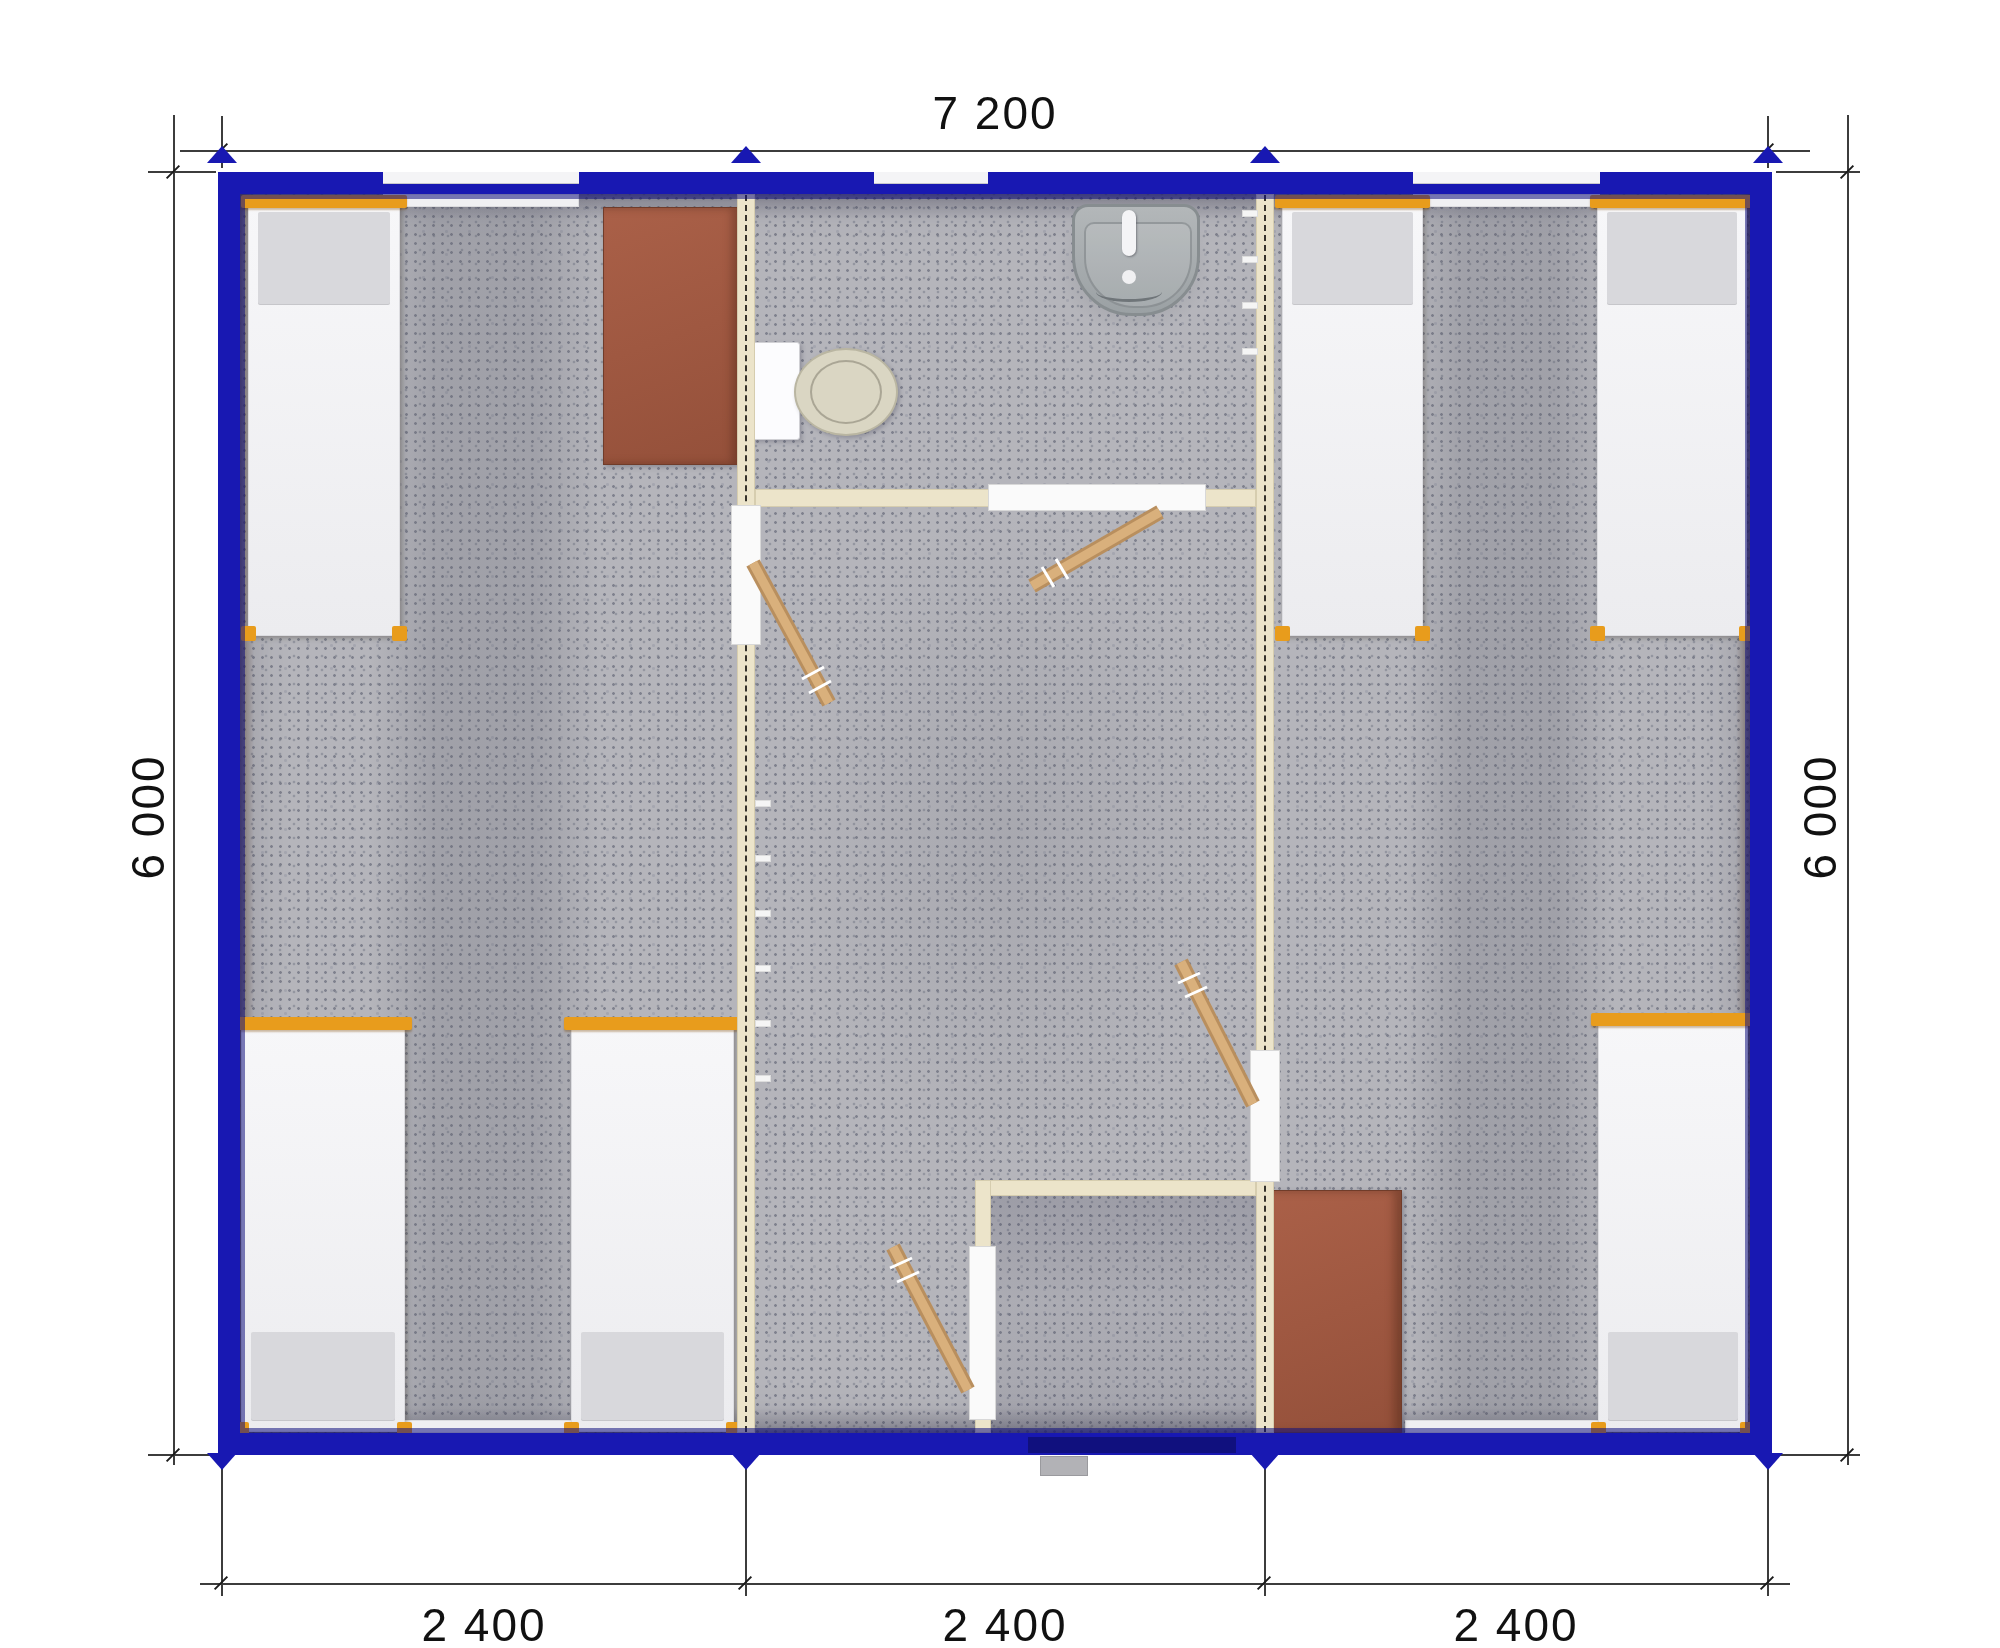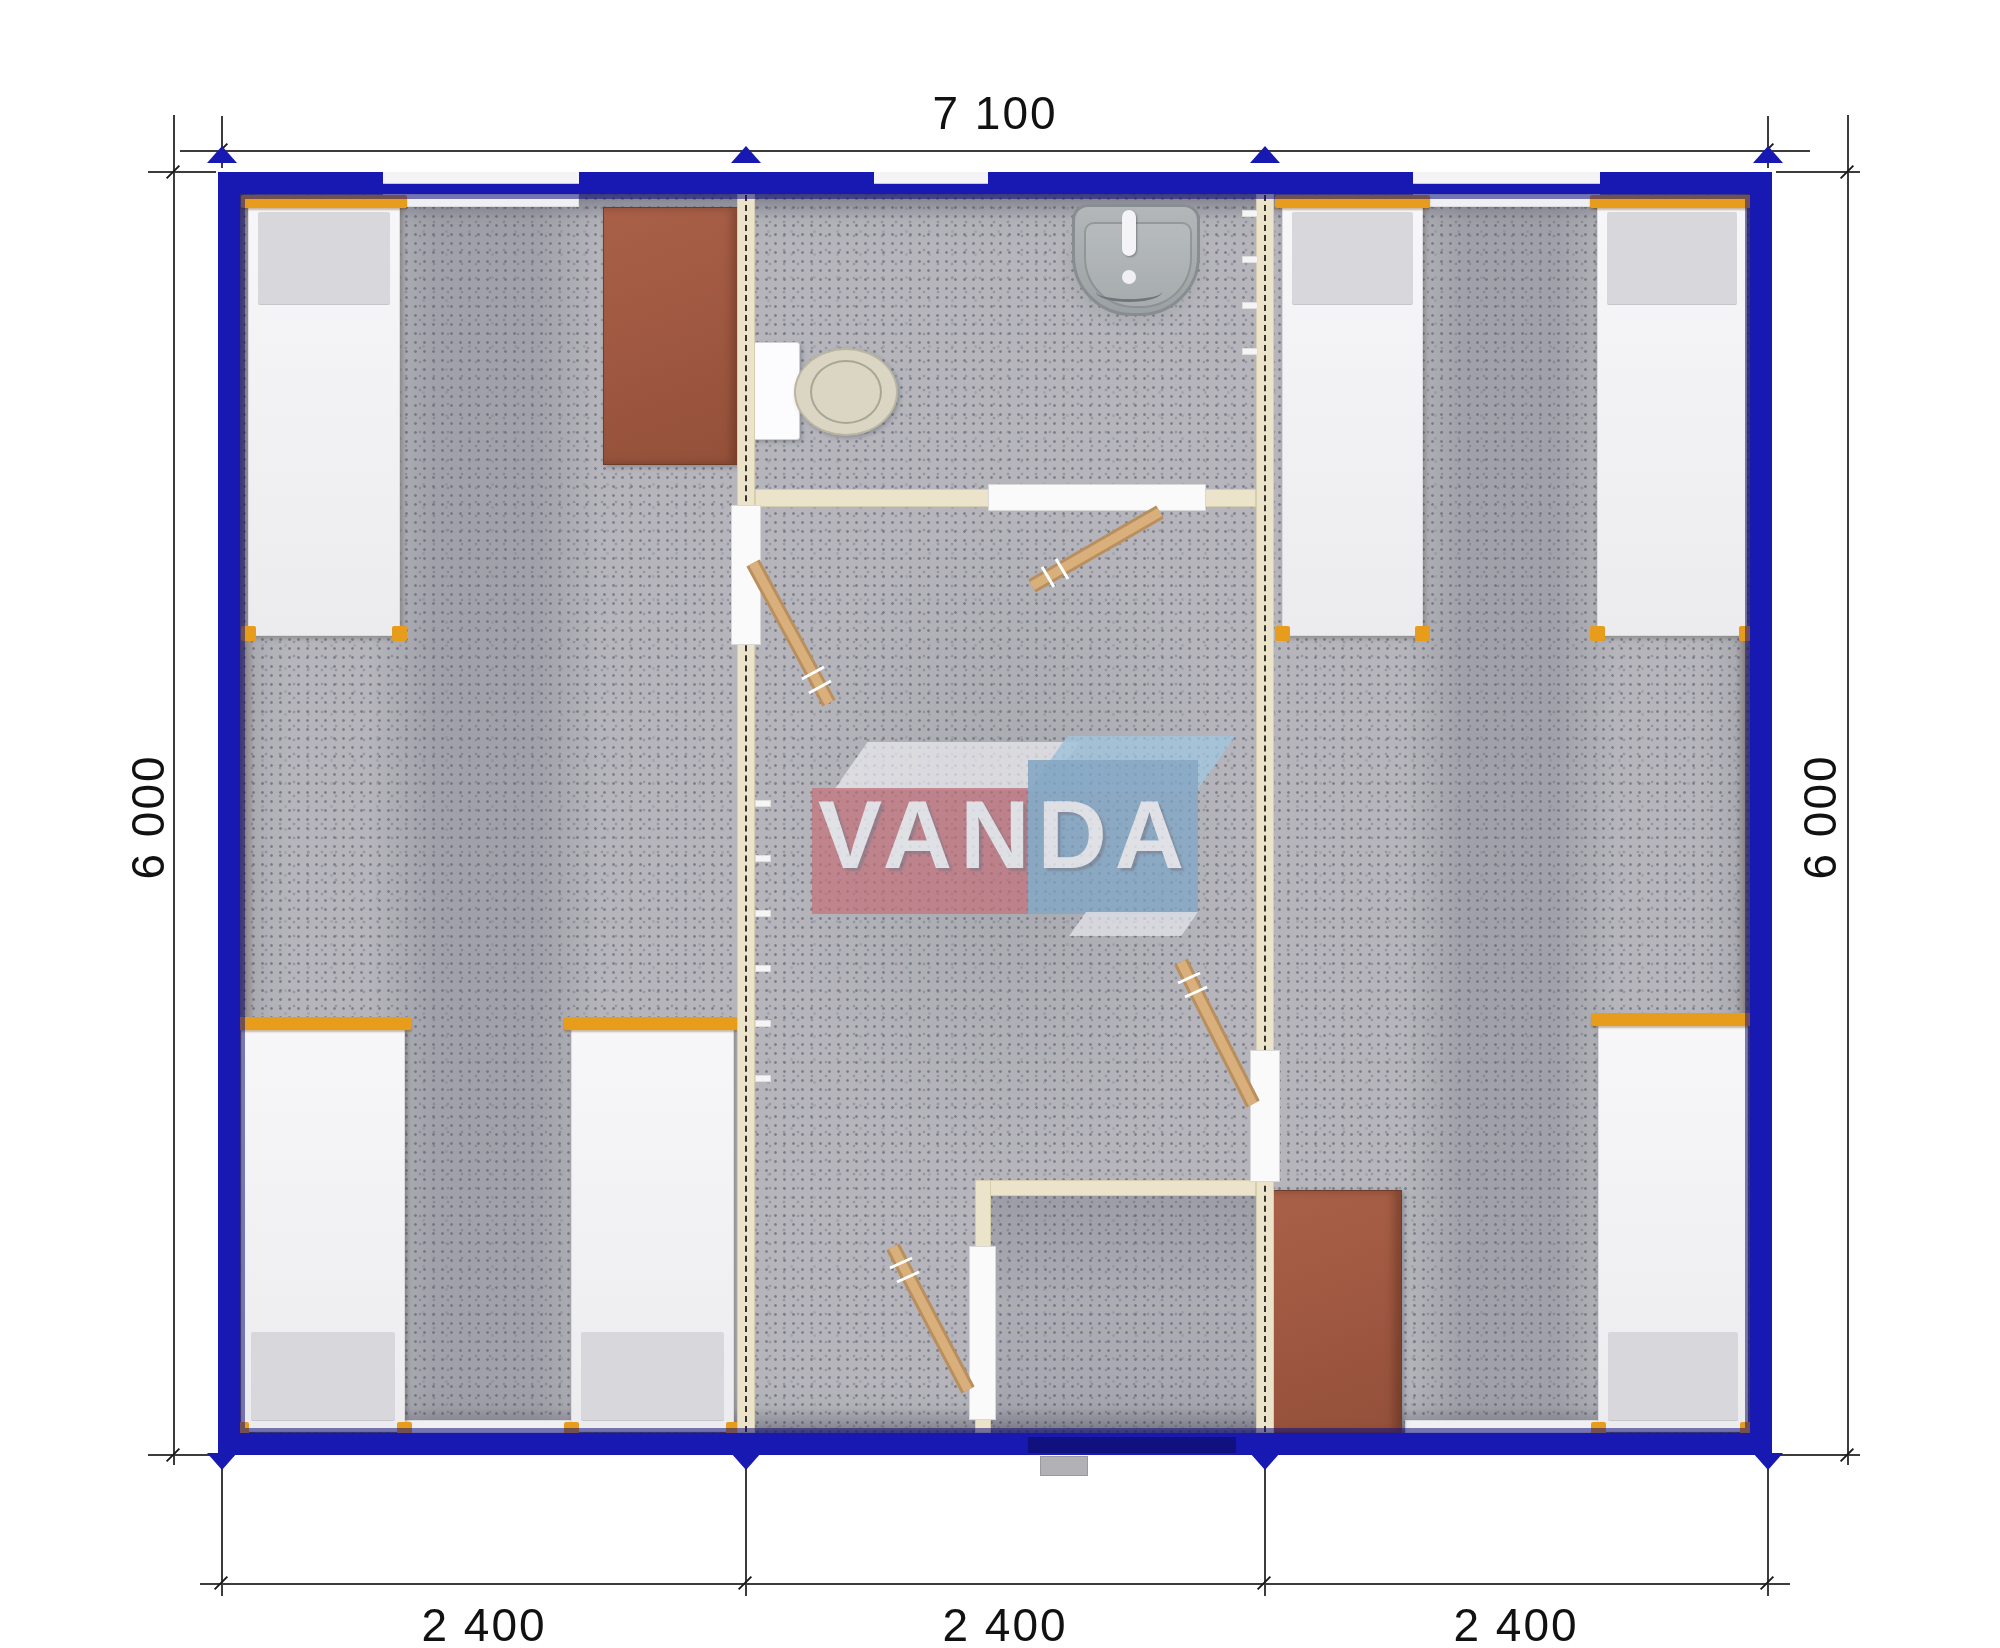--- a/index.html
+++ b/index.html
@@ -124,21 +124,21 @@
 </head>
 <body>
 
 <div class="canvas">
 
   <div class="dim-line dim-h abs" style="left:180px;top:150px;width:1630px;"></div>
   <div class="dim-line dim-v abs" style="left:221px;top:116px;height:52px;"></div>
   <div class="dim-line dim-v abs" style="left:1767px;top:116px;height:52px;"></div>
   <div class="dim-tick" style="left:212px;top:149px;"></div>
   <div class="dim-tick" style="left:1758px;top:149px;"></div>
-  <div class="dim-label" style="left:820px;top:86px;">7 100</div>
+  <div class="dim-label" style="left:820px;top:86px;">7 200</div>
 
   <div class="dim-line dim-v abs" style="left:173px;top:115px;height:1350px;"></div>
   <div class="dim-line dim-h abs" style="left:148px;top:171px;width:68px;"></div>
   <div class="dim-line dim-h abs" style="left:148px;top:1454px;width:68px;"></div>
   <div class="dim-tick" style="left:164px;top:171px;"></div>
   <div class="dim-tick" style="left:164px;top:1454px;"></div>
   <div class="dim-label rot" style="left:-27px;top:790px;">6 000</div>
 
   <div class="dim-line dim-v abs" style="left:1847px;top:115px;height:1350px;"></div>
   <div class="dim-line dim-h abs" style="left:1776px;top:171px;width:84px;"></div>
@@ -169,28 +169,20 @@
   <div class="shade abs" style="left:240px;top:1407px;width:1510px;height:26px;background:linear-gradient(0deg,rgba(55,55,78,.3),rgba(55,55,78,0));"></div>
   <div class="shade abs" style="left:240px;top:194px;width:14px;height:1239px;background:linear-gradient(90deg,rgba(80,52,30,.42),rgba(80,52,30,0));"></div>
   <div class="shade abs" style="left:1736px;top:194px;width:14px;height:1239px;background:linear-gradient(270deg,rgba(80,52,30,.42),rgba(80,52,30,0));"></div>
   <div class="shade abs" style="left:991px;top:1196px;width:265px;height:237px;background:linear-gradient(180deg,rgba(60,60,85,.2),rgba(60,60,85,.07) 45%,rgba(60,60,85,.12));"></div>
 
   <div class="sill" style="left:383px;top:194px;width:196px;"></div>
   <div class="sill" style="left:1413px;top:194px;width:187px;"></div>
   <div class="sill" style="left:402px;top:1420px;width:170px;"></div>
   <div class="sill" style="left:1405px;top:1420px;width:200px;"></div>
 
-  <div class="logo">
-    <div class="lg-top-left"></div>
-    <div class="lg-top-right"></div>
-    <div class="lg-red"></div>
-    <div class="lg-blue"></div>
-    <div class="lg-tail"></div>
-    <div class="lg-text">VANDA</div>
-  </div>
 
   <div class="bed" style="left:248px;top:200px;width:152px;height:436px;">
     <div class="rail"></div>
     <div class="mattress"></div>
     <div class="pillow pillow-n"></div>
     <div class="nub nub-bl"></div>
     <div class="nub nub-br"></div>
   </div>
   <div class="bed" style="left:241px;top:1022px;width:164px;height:410px;">
     <div class="rail"></div>

